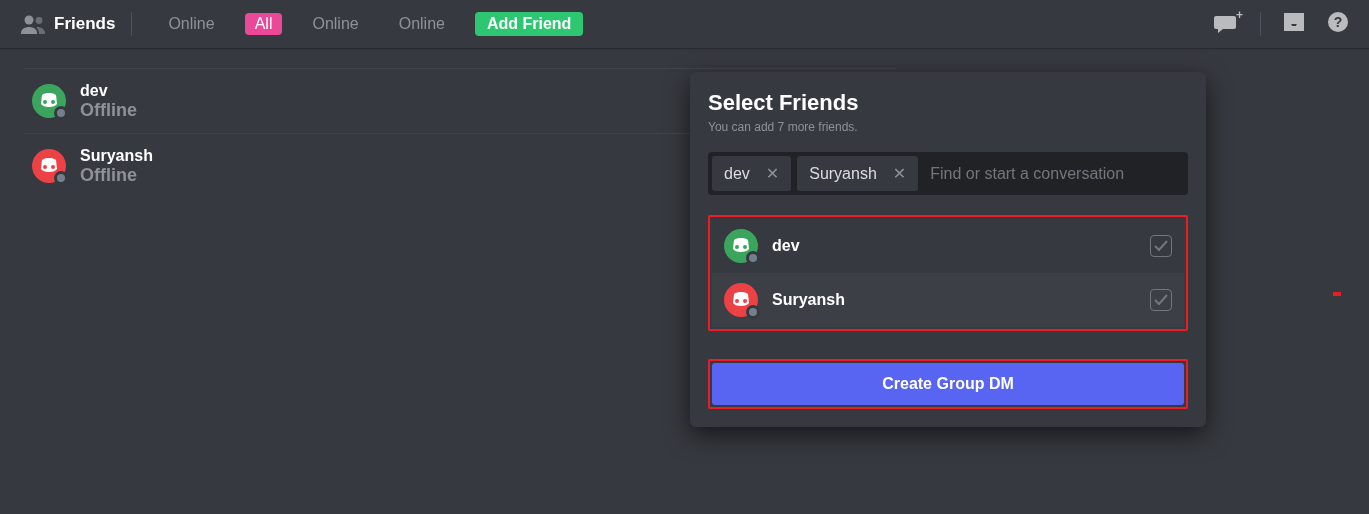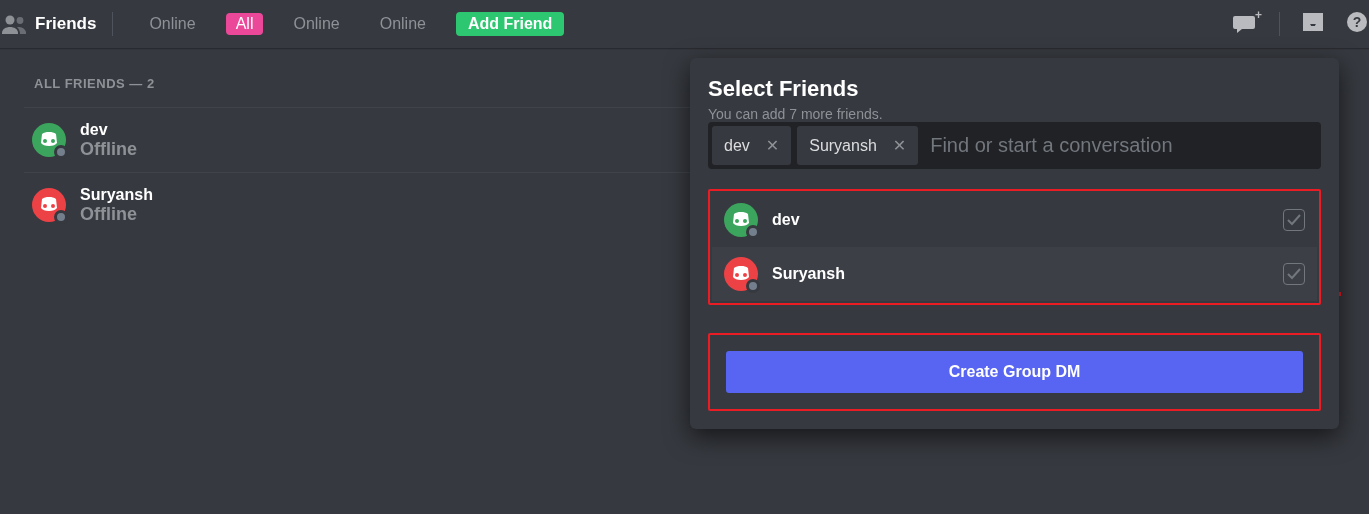--- a/index.html
+++ b/index.html
@@ -23,21 +23,21 @@
     background:var(--bg-mid);
     color:var(--text-normal);
     position:relative;
     overflow:hidden;
   }
 
   
   .topbar{
     height:48px;
     display:flex;align-items:center;
-    padding:0 1px;
+    padding:0 20px;
     background:var(--bg-mid);
     box-shadow:0 1px 0 rgba(0,0,0,.2),0 2px 0 rgba(0,0,0,.06);
     position:relative;z-index:2;
   }
   .friends-icon svg{display:block;}
   .topbar-title{
     color:var(--text-heading);font-weight:700;font-size:17px;
     margin-left:8px;
   }
   .vsep{width:1px;height:24px;background:#4f545c;margin:0 16px;}
@@ -101,50 +101,50 @@
     flex:1;
     padding:24px 16px;
     font-size:15px;color:var(--text-muted);
     display:flex;flex-direction:column;align-items:center;text-align:center;
   }
   .now-text{max-width:320px;margin-top:160px;}
 
   
   .popout{
     position:absolute;
-    top:58px;left:690px;
-    width:649px;
+    top:72px;left:690px;
+    width:516px;
     background:var(--bg-mid);
     border-radius:6px;
     box-shadow:0 8px 24px rgba(0,0,0,.6);
     padding:18px 18px 18px 18px;
     z-index:10;
   }
   .popout h2{
     margin:0 0 4px 0;color:var(--text-heading);
     font-size:22px;font-weight:700;
   }
-  .popout .hint{color:var(--text-muted);font-size:14px;}
+  .popout .hint{color:var(--text-muted);font-size:12px;margin-bottom:18px;}
 
   .chip-row{
     display:flex;gap:6px;align-items:stretch;
     background:var(--bg-darkest);
     padding:4px;border-radius:4px;
     margin-bottom:20px;
   }
   .chip{
     display:flex;align-items:center;gap:16px;
     background:var(--bg-mid);
     padding:8px 12px;border-radius:3px;
     color:var(--text-normal);font-size:16px;
   }
   .chip .x{color:var(--text-muted);cursor:pointer;font-size:16px;}
   .chip-input{
     flex:1;background:transparent;border:0;outline:0;
-    color:var(--text-normal);font-size:20px;
+    color:var(--text-normal);font-size:16px;
     padding:8px 6px;
   }
   .chip-input::placeholder{color:#72767d;}
 
   .popout-list{
     border:2px solid var(--highlight);border-radius:2px;
     padding:2px;margin-bottom:28px;
   }
   .popout-row{
     display:flex;align-items:center;gap:14px;
@@ -155,21 +155,21 @@
   .popout-row .status-dot{border-color:var(--bg-mid);}
   .popout-row .pname{color:var(--text-heading);font-weight:600;font-size:16px;flex:1;}
   .checkbox{
     width:22px;height:22px;border:1.5px solid #72767d;border-radius:4px;
     display:flex;align-items:center;justify-content:center;color:#72767d;
     cursor:pointer;
   }
 
   .create-wrap{
     border:2px solid var(--highlight);border-radius:2px;
-    padding:16px;
+    padding:2px;
   }
   .create-btn{
     width:100%;height:42px;border:0;border-radius:3px;
     background:var(--blurple);color:#fff;
     font-size:16px;font-weight:600;cursor:pointer;
   }
 
   .tiny-red{
     position:absolute;right:28px;top:292px;width:8px;height:4px;
     background:var(--highlight);z-index:5;
@@ -216,21 +216,20 @@
       <svg width="22" height="22" viewBox="0 0 22 22">
           <circle cx="11" cy="11" r="10" fill="#b9bbbe"></circle>
           <text x="11" y="16" text-anchor="middle" font-size="14" font-weight="700" fill="#36393f">?</text>
         </svg>
     </span>
   </div>
 </div>
 
 <div class="main">
   <div class="friends-panel">
-    <div class="section-title">ALL FRIENDS — 2</div>
 
     <div class="friend-row">
       <span class="avatar green">
         <svg width="22" height="16" viewBox="0 0 22 16">
             <path fill="#fff" d="M4 2C6 .5 8 0 11 0s5 .5 7 2l1 9c-1.5 2-4 3-8 3s-6.5-1-8-3zM7 7a2 2 0 1 0 0 4 2 2 0 0 0 0-4zm8 0a2 2 0 1 0 0 4 2 2 0 0 0 0-4z"></path>
           </svg>
         <span class="status-dot"></span>
       </span>
       <div class="friend-info">
         <div class="name">dev</div>

